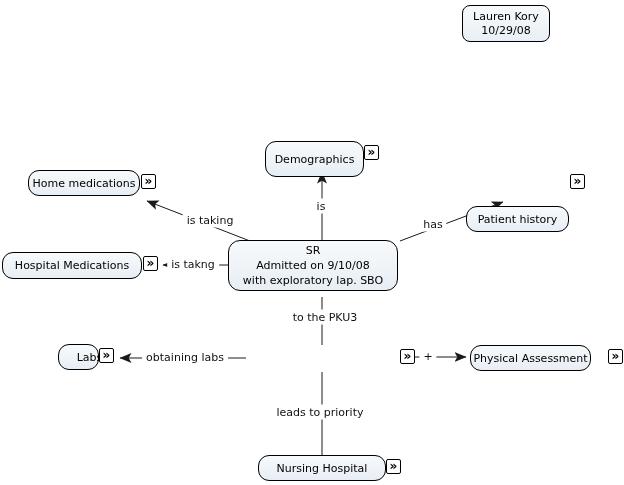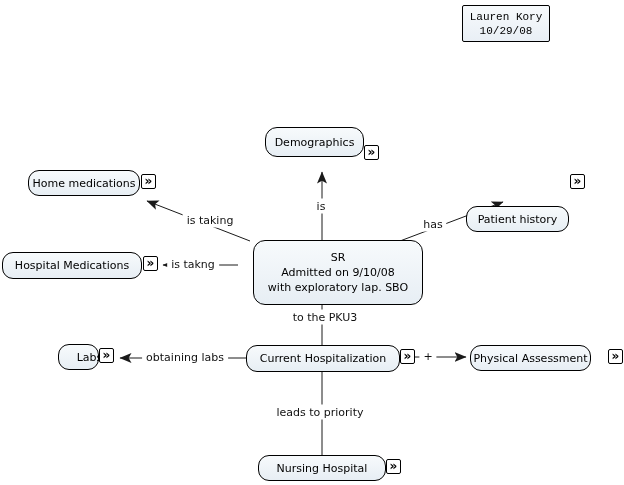--- a/index.html
+++ b/index.html
@@ -18,22 +18,22 @@
     display:flex; align-items:center; justify-content:center; text-align:center;
     background:linear-gradient(180deg,#f7fafc 0%,#e7eef4 100%);
     border:1px solid #000; border-radius:11px;
     font-size:11px; color:#000; padding:0 3px; white-space:nowrap;
   }
   .node.multiline { flex-direction:column; line-height:15px; border-radius:12px; white-space:normal; }
   .annotation {
     position:absolute; z-index:3; box-sizing:border-box;
     display:flex; flex-direction:column; align-items:center; justify-content:center;
     background:linear-gradient(180deg,#f7fafc 0%,#e9eff5 100%);
-    border:1.5px solid #000; border-radius:2px;
-    font-size:11px; line-height:14px; color:#000; text-align:center;font-family:Liberation Mono, monospace;
+    border:1.5px solid #000; border-radius:8px;
+    font-size:11px; line-height:14px; color:#000; text-align:center;
   }
   .res-icon {
     position:absolute; z-index:4; box-sizing:border-box; width:15px; height:15px;
     background:#ffffff; border:1px solid #000; border-radius:2px;
     display:flex; align-items:center; justify-content:center;
     font-size:12px; font-weight:bold; line-height:1; color:#000; padding-bottom:2px;
     box-shadow: inset 0 0 0 1px #fff;
   }
 </style>
 </head>
@@ -64,49 +64,46 @@
   <div class="edge-label" style="left:325px; top:317px;">to the PKU3</div>
   <div class="edge-label" style="left:185px; top:357px;">obtaining labs</div>
   <div class="edge-label" style="left:428px; top:356px;">+</div>
   <div class="edge-label" style="left:320px; top:412px;">leads to priority</div>
 
   <div class="annotation" style="left:462px; top:5px; width:88px; height:37px;">
     <span>Lauren Kory</span>
     <span>10/29/08</span>
   </div>
 
-  <div class="node" style="left:265px; top:127px; width:99px; height:30px;border-radius:12px;">
+  <div class="node" style="left:265px; top:141px; width:99px; height:36px;">
     <span>Demographics</span>
   </div>
 
   <div class="node" style="left:28px; top:170px; width:112px; height:26px;">
     <span>Home medications</span>
   </div>
 
   <div class="node" style="left:466px; top:170px; width:103px; height:26px;margin-top:36px;">
     <span>Patient history</span>
   </div>
 
   <div class="node" style="left:2px; top:252px; width:140px; height:27px;">
     <span>Hospital Medications</span>
   </div>
 
-  <div class="node multiline" style="left:253px; top:240px; width:170px; height:65px;">
+  <div class="node multiline" style="left:228px; top:240px; width:170px; height:51px;">
     <span>SR</span>
     <span>Admitted on 9/10/08</span>
     <span>with exploratory lap. SBO</span>
   </div>
 
   <div class="node" style="left:58px; top:344px; width:41px; height:26px;padding-left:25px;">
     <span>Labs</span>
   </div>
 
-  <div class="node" style="left:246px; top:345px; width:154px; height:27px;">
-    <span>Current Hospitalization</span>
-  </div>
 
   <div class="node" style="left:470px; top:345px; width:121px; height:26px;">
     <span>Physical Assessment</span>
   </div>
 
   <div class="node" style="left:258px; top:455px; width:128px; height:26px;">
     <span>Nursing Hospital</span>
   </div>
 
   <div class="res-icon" style="left:364px; top:145px;">»</div>

